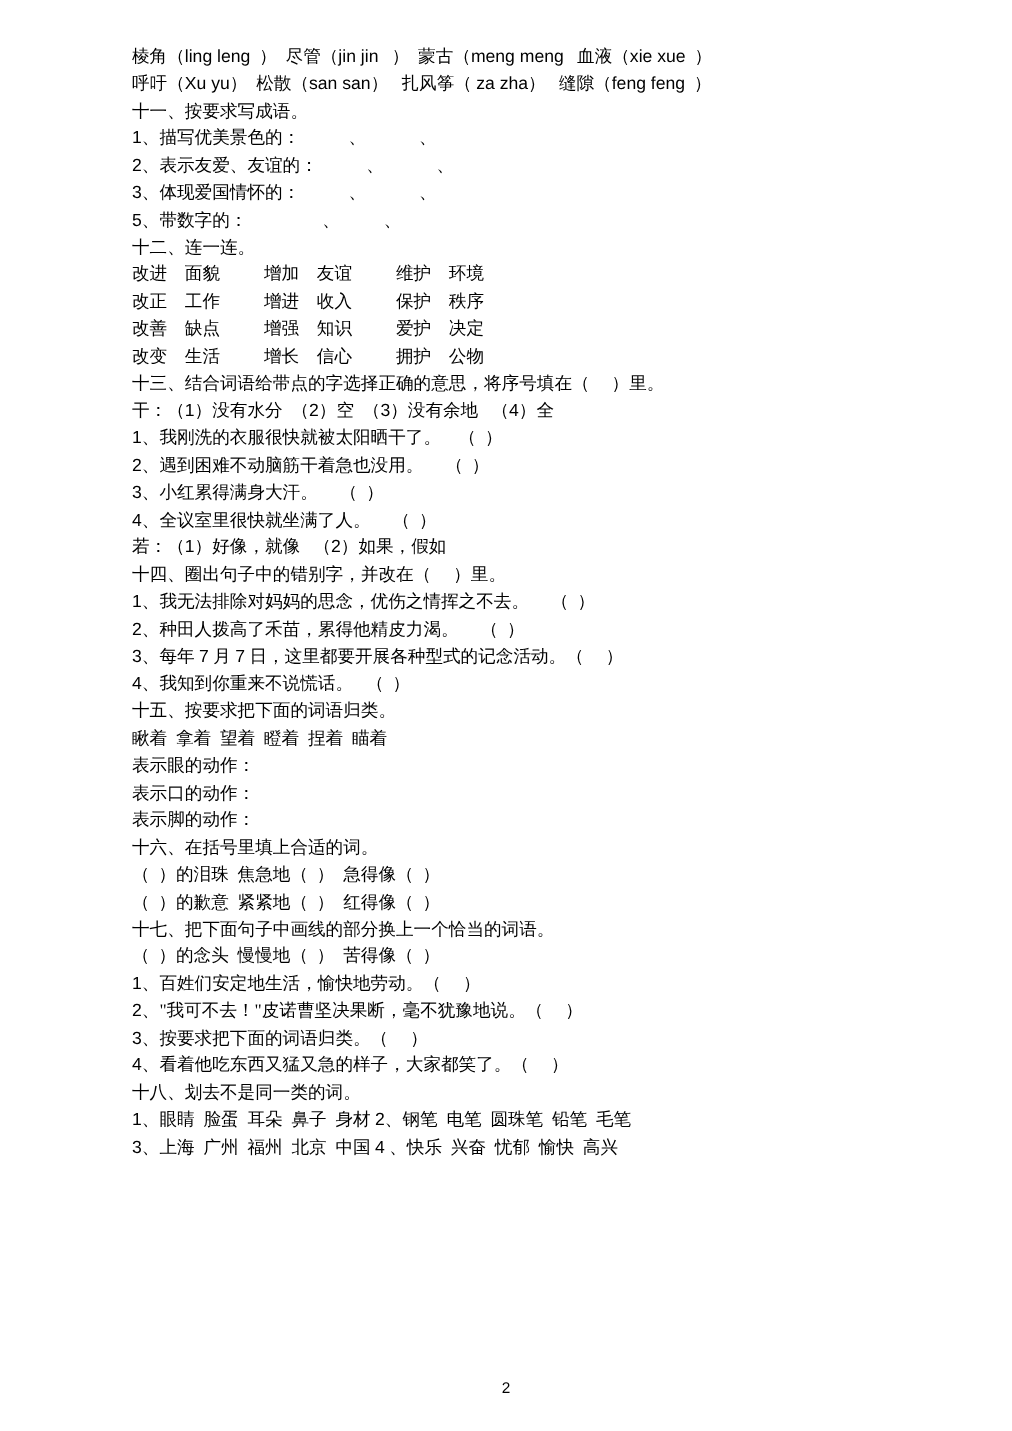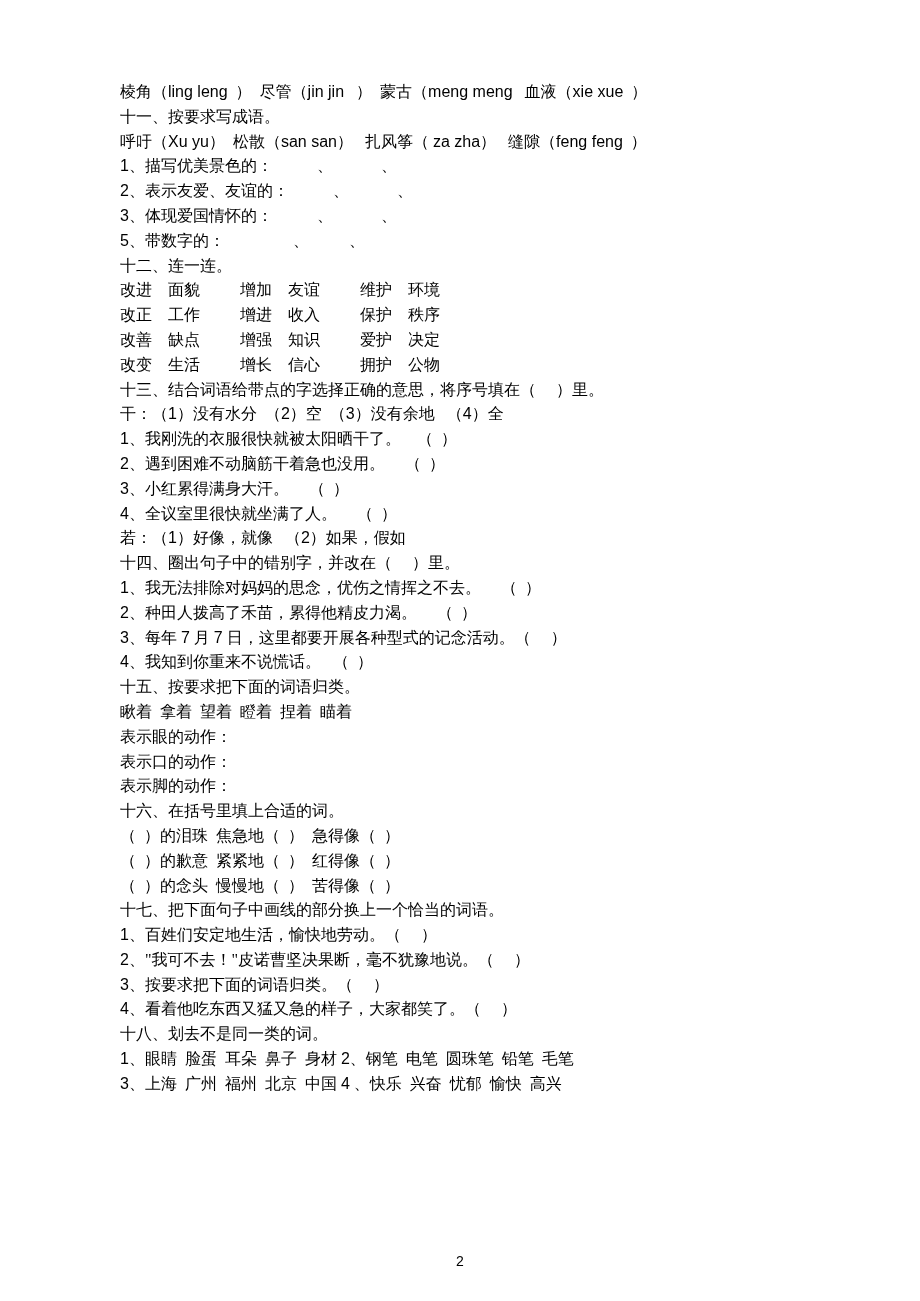--- a/index.html
+++ b/index.html
@@ -7,21 +7,21 @@
     padding: 0;
     background: #fff;
     font-family: "SimSun", "宋体", serif;
     font-size: 16px;
     color: #000;
     line-height: 1.55;
   }
   .page {
     width: 920px;
     min-height: 1301px;
-    padding: 80px 120px 40px 120px;
+    padding: 40px 120px 40px 120px;
     box-sizing: border-box;
     position: relative;
   }
   .line {
     white-space: pre;
   }
   .ascii {
     font-family: "Arial", "Helvetica", sans-serif;
   }
   .pagenum {
@@ -34,23 +34,23 @@
     font-size: 14px;
   }
 </style>
 </head>
 <body>
 
 <div class="page">
 
 <div class="line"><span>棱角（</span><span class="ascii">ling leng</span><span>  ）  尽管（</span><span class="ascii">jin jin</span><span>   ）  蒙古（</span><span class="ascii">meng meng</span><span>   血液（</span><span class="ascii">xie xue</span><span>  ）</span></div>
 
+<div class="line"><span>呼吁（</span><span class="ascii">Xu yu</span><span>）  松散（</span><span class="ascii">san san</span><span>）   扎风筝（ </span><span class="ascii">za zha</span><span>）   缝隙（</span><span class="ascii">feng feng</span><span>  ）</span></div>
+
 <div class="line">十一、按要求写成语。</div>
-
-<div class="line"><span>呼吁（</span><span class="ascii">Xu yu</span><span>）  松散（</span><span class="ascii">san san</span><span>）   扎风筝（ </span><span class="ascii">za zha</span><span>）   缝隙（</span><span class="ascii">feng feng</span><span>  ）</span></div>
 <div class="line"><span class="ascii">1</span><span>、描写优美景色的：           、            、</span></div>
 <div class="line"><span class="ascii">2</span><span>、表示友爱、友谊的：           、            、</span></div>
 <div class="line"><span class="ascii">3</span><span>、体现爱国情怀的：           、            、</span></div>
 <div class="line"><span class="ascii">5</span><span>、带数字的：                 、          、</span></div>
 
 <div class="line">十二、连一连。</div>
 <div class="line">改进    面貌          增加    友谊          维护    环境</div>
 <div class="line">改正    工作          增进    收入          保护    秩序</div>
 <div class="line">改善    缺点          增强    知识          爱护    决定</div>
 <div class="line">改变    生活          增长    信心          拥护    公物</div>
@@ -71,23 +71,23 @@
 
 <div class="line">十五、按要求把下面的词语归类。</div>
 <div class="line">瞅着  拿着  望着  瞪着  捏着  瞄着</div>
 <div class="line">表示眼的动作：</div>
 <div class="line">表示口的动作：</div>
 <div class="line">表示脚的动作：</div>
 
 <div class="line">十六、在括号里填上合适的词。</div>
 <div class="line">（  ）的泪珠  焦急地（  ）  急得像（  ）</div>
 <div class="line">（  ）的歉意  紧紧地（  ）  红得像（  ）</div>
+<div class="line">十七、把下面句子中画线的部分换上一个恰当的词语。</div>
+
 <div class="line">（  ）的念头  慢慢地（  ）  苦得像（  ）</div>
-
-<div class="line">十七、把下面句子中画线的部分换上一个恰当的词语。</div>
 <div class="line"><span class="ascii">1</span><span>、百姓们安定地生活，愉快地劳动。（     ）</span></div>
 <div class="line"><span class="ascii">2</span><span>、"我可不去！"皮诺曹坚决果断，毫不犹豫地说。（     ）</span></div>
 <div class="line"><span class="ascii">3</span><span>、按要求把下面的词语归类。（     ）</span></div>
 <div class="line"><span class="ascii">4</span><span>、看着他吃东西又猛又急的样子，大家都笑了。（     ）</span></div>
 
 <div class="line">十八、划去不是同一类的词。</div>
 <div class="line"><span class="ascii">1</span><span>、眼睛  脸蛋  耳朵  鼻子  身材 </span><span class="ascii">2</span><span>、钢笔  电笔  圆珠笔  铅笔  毛笔</span></div>
 <div class="line"><span class="ascii">3</span><span>、上海  广州  福州  北京  中国 </span><span class="ascii">4</span><span> 、快乐  兴奋  忧郁  愉快  高兴</span></div>
 
 <div class="pagenum">2</div>

